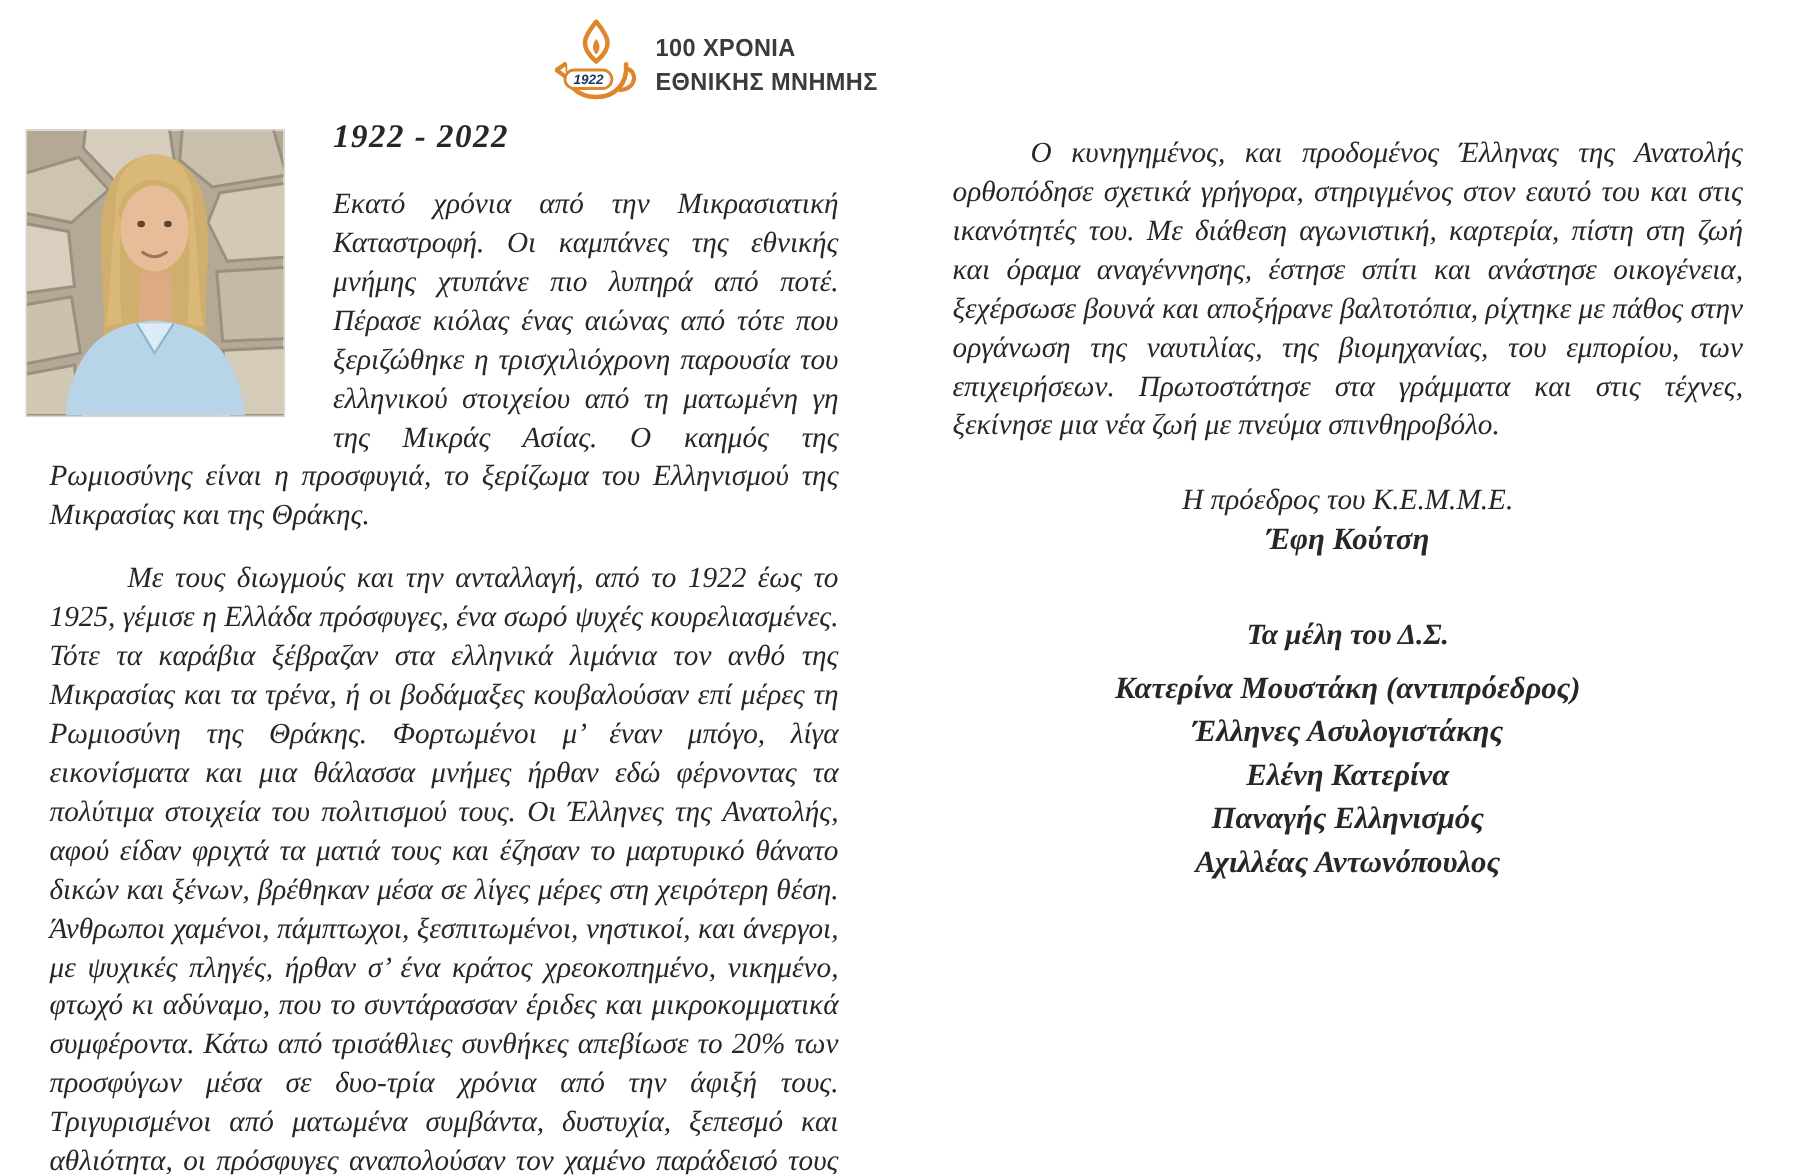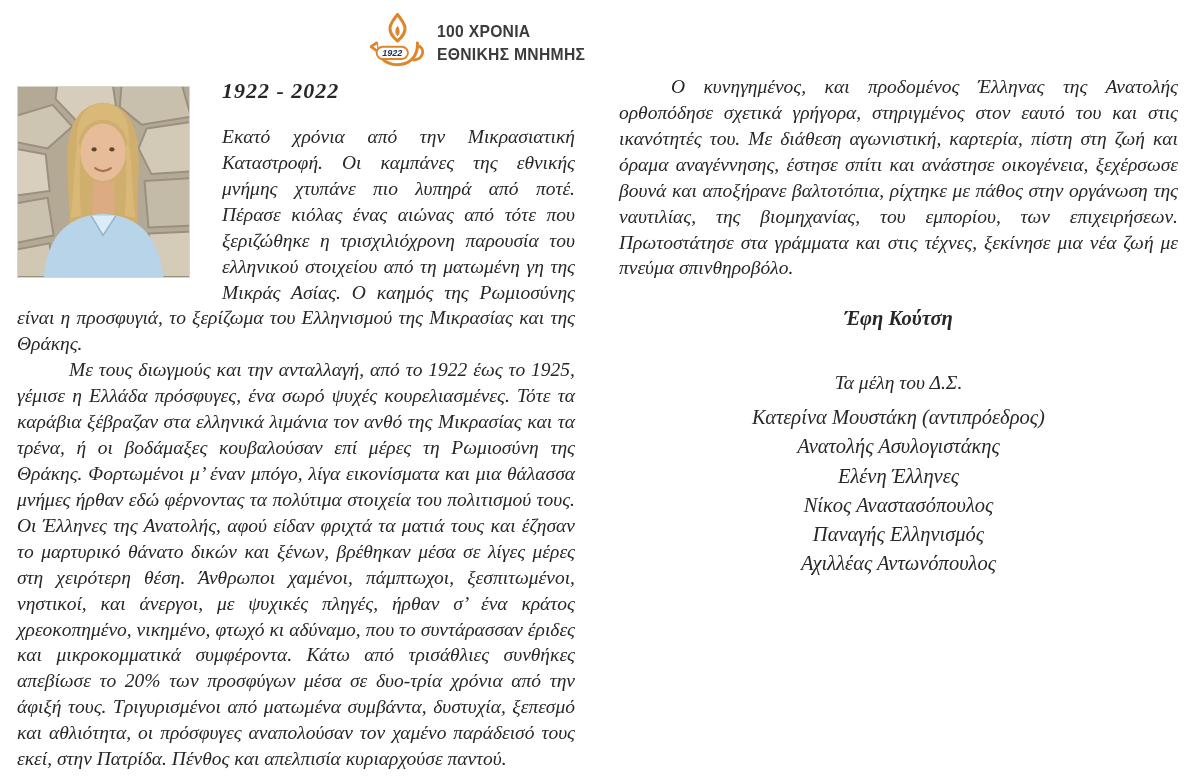--- a/index.html
+++ b/index.html
@@ -55,30 +55,30 @@
     font-size: 22px;
     font-weight: 700;
     letter-spacing: 1px;
     margin: 4px 0 20px 0;
   }
 
   .para {
     font-size: 19.5px;
     line-height: 1.33;
     text-align: justify;
-    margin: 0;
+    margin: 16px;
   }
   .indent { text-indent: 52px; }
 
   
   .signature { text-align: center; margin-top: 24px; font-size: 19.5px; }
   .sig-label { line-height: 1.3; }
   .sig-name  { font-weight: 700; font-size: 20.5px; line-height: 1.3; margin-bottom: 38px; text-align: center; }
-  .board-label { margin-bottom: 8px; }
-  .member { font-weight: 400; font-size: 20.5px; line-height: 1.42; }
+  .board-label { margin-bottom: 8px; font-weight: bold; }
+  .member { font-weight: 700; font-size: 20.5px; line-height: 1.42; }
 </style>
 </head>
 <body>
 
 <div class="page">
 
   <div class="logo">
     <span>
       <svg width="55" height="58" viewBox="0 0 58 60" aria-hidden="true">
 
@@ -140,26 +140,26 @@
     <h1 class="doc-title">1922 - 2022</h1>
 
     <p class="para">Εκατό χρόνια από την Μικρασιατική Καταστροφή. Οι καμπάνες της εθνικής μνήμης χτυπάνε πιο λυπηρά από ποτέ. Πέρασε κιόλας ένας αιώνας από τότε που ξεριζώθηκε η τρισχιλιόχρονη παρουσία του ελληνικού στοιχείου από τη ματωμένη γη της Μικράς Ασίας. Ο καημός της Ρωμιοσύνης είναι η προσφυγιά, το ξερίζωμα του Ελληνισμού της Μικρασίας και της Θράκης.</p>
     <p class="para indent">Με τους διωγμούς και την ανταλλαγή, από το 1922 έως το 1925, γέμισε η Ελλάδα πρόσφυγες, ένα σωρό ψυχές κουρελιασμένες. Τότε τα καράβια ξέβραζαν στα ελληνικά λιμάνια τον ανθό της Μικρασίας και τα τρένα, ή οι βοδάμαξες κουβαλούσαν επί μέρες τη Ρωμιοσύνη της Θράκης. Φορτωμένοι μ’ έναν μπόγο, λίγα εικονίσματα και μια θάλασσα μνήμες ήρθαν εδώ φέρνοντας τα πολύτιμα στοιχεία του πολιτισμού τους. Οι Έλληνες της Ανατολής, αφού είδαν φριχτά τα ματιά τους και έζησαν το μαρτυρικό θάνατο δικών και ξένων, βρέθηκαν μέσα σε λίγες μέρες στη χειρότερη θέση. Άνθρωποι χαμένοι, πάμπτωχοι, ξεσπιτωμένοι, νηστικοί, και άνεργοι, με ψυχικές πληγές, ήρθαν σ’ ένα κράτος χρεοκοπημένο, νικημένο, φτωχό κι αδύναμο, που το συντάρασσαν έριδες και μικροκομματικά συμφέροντα.  Κάτω από τρισάθλιες συνθήκες απεβίωσε το 20% των προσφύγων μέσα σε δυο-τρία χρόνια από την άφιξή τους. Τριγυρισμένοι από ματωμένα συμβάντα, δυστυχία, ξεπεσμό και αθλιότητα, οι πρόσφυγες αναπολούσαν τον χαμένο παράδεισό τους εκεί, στην Πατρίδα. Πένθος και απελπισία κυριαρχούσε παντού.</p>
   </section>
 
   <section class="col col-right">
     <p class="para indent">Ο κυνηγημένος, και προδομένος Έλληνας της Ανατολής ορθοπόδησε σχετικά γρήγορα, στηριγμένος στον εαυτό του και στις ικανότητές του. Με διάθεση αγωνιστική, καρτερία, πίστη στη ζωή και όραμα αναγέννησης, έστησε σπίτι και ανάστησε οικογένεια, ξεχέρσωσε βουνά και αποξήρανε βαλτοτόπια, ρίχτηκε με πάθος στην οργάνωση της ναυτιλίας, της βιομηχανίας, του εμπορίου, των επιχειρήσεων. Πρωτοστάτησε στα γράμματα και στις τέχνες, ξεκίνησε μια νέα ζωή με πνεύμα σπινθηροβόλο.</p>
 
     <div class="signature">
+      <div class="sig-label">Η πρόεδρος του Κ.Ε.Μ.Μ.Ε.</div>
       <div class="sig-name">Έφη Κούτση</div>
 
       <div class="sig-label board-label">Τα μέλη του Δ.Σ.</div>
       <div class="member">Κατερίνα Μουστάκη (αντιπρόεδρος)</div>
-      <div class="member">Ανατολής Ασυλογιστάκης</div>
-      <div class="member">Ελένη Έλληνες</div>
-      <div class="member">Νίκος Αναστασόπουλος</div>
+      <div class="member">Έλληνες Ασυλογιστάκης</div>
+      <div class="member">Ελένη Κατερίνα</div>
       <div class="member">Παναγής Ελληνισμός</div>
       <div class="member">Αχιλλέας Αντωνόπουλος</div>
 
     </div>
   </section>
 
 </div>
 
 </body></html>

